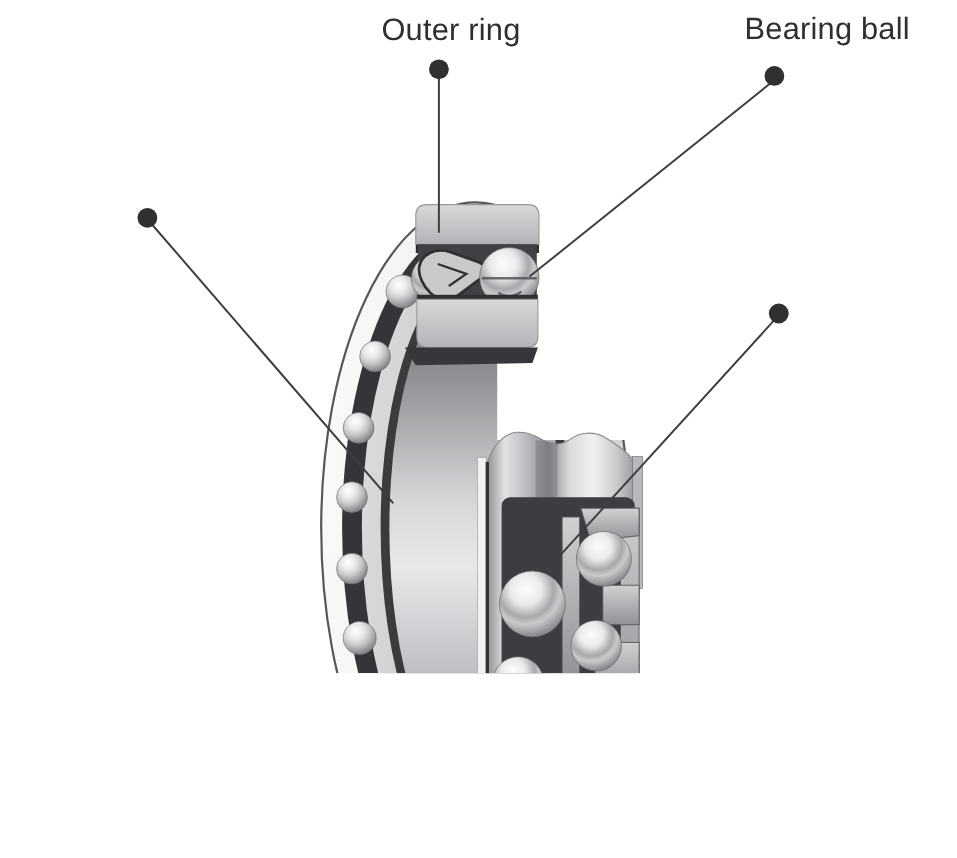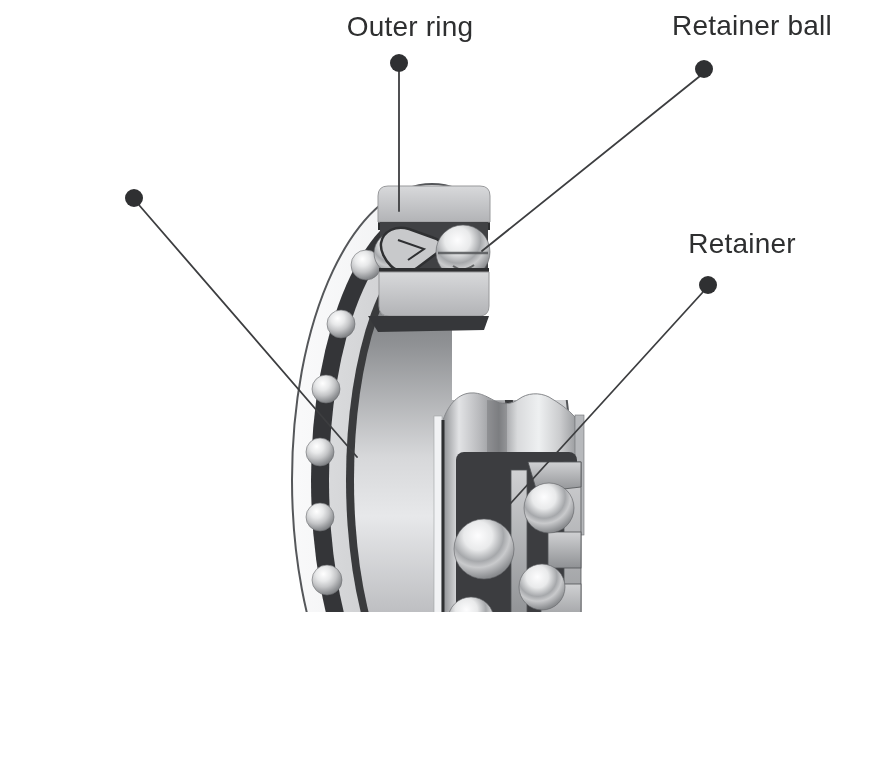--- a/index.html
+++ b/index.html
@@ -171,15 +171,14 @@
       <path class="leader" d="M 139 205 L 357 457"></path>
       <path class="leader" d="M 703 292 L 510 504"></path>
       <circle class="dot" cx="399" cy="63" r="9"></circle>
       <circle class="dot" cx="704" cy="69" r="9"></circle>
       <circle class="dot" cx="134" cy="198" r="9"></circle>
       <circle class="dot" cx="708" cy="285" r="9"></circle>
     </g>
   </svg>
 
   <div class="label" style="left:410px;top:12px">Outer ring</div>
-  <div class="label" style="left:752px;top:11px">Retainer ball</div>
-  <div class="label" style="left:742px;top:229px">Retainer</div>
+  <div class="label" style="left:752px;top:11px">Bearing ball</div>
 </div>
 
 </body></html>

